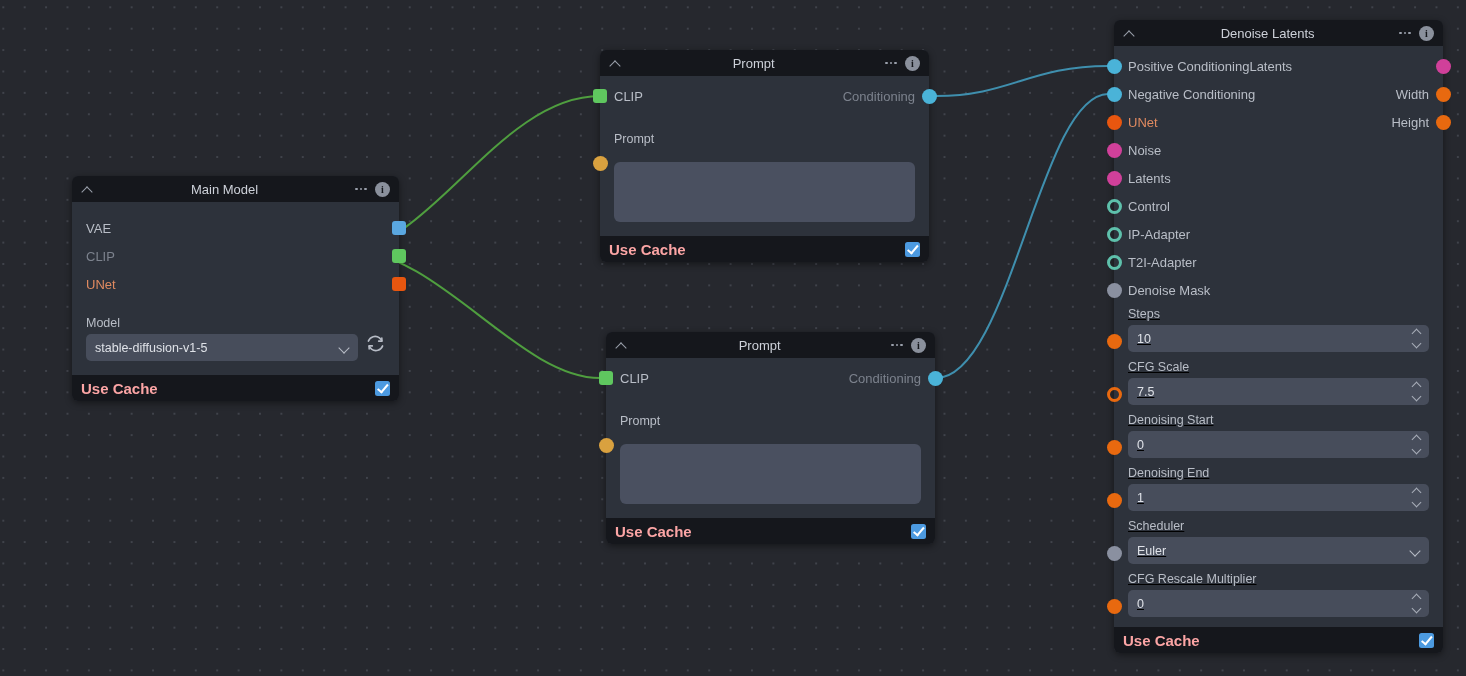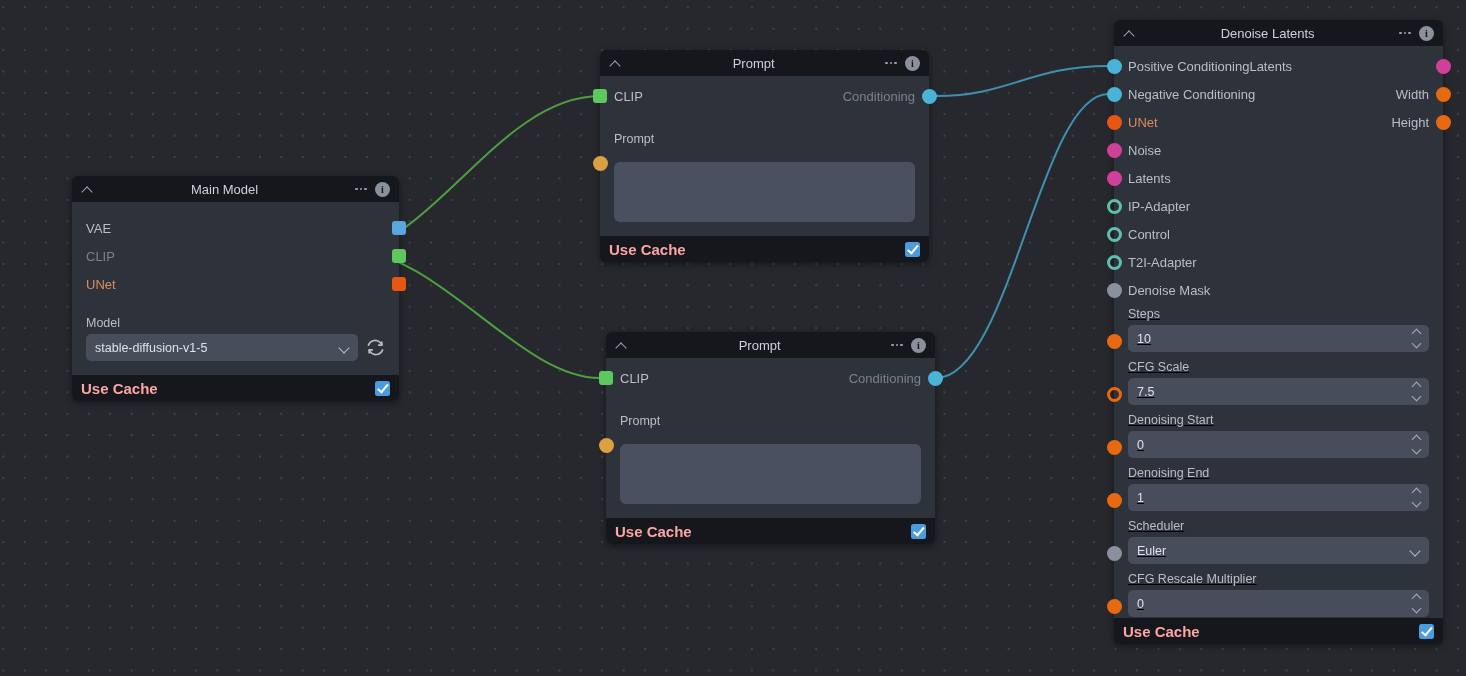--- a/index.html
+++ b/index.html
@@ -123,21 +123,21 @@
     width: 8px; height: 8px;
     border-right: 1.6px solid #b7bcc6; border-bottom: 1.6px solid #b7bcc6;
     transform: rotate(45deg);
   }
   .textarea {
     background: #4a5060; border-radius: 6px;
     height: 60px; margin: 0 14px;
   }
 
   
-  .model-row { display: flex; align-items: center; gap: 8px; padding: 0 14px; }
+  .model-row { display: flex; gap: 8px; padding: 0 14px; }
   .model-row .field { flex: 1; }
   .refresh {
     width: 19px; height: 19px; flex: none;
     position: relative;
   }
 </style>
 </head>
 <body>
 
 <div id="canvas">
@@ -321,25 +321,25 @@
       <div class="frow">
         <span class="port c15 left" style="background:#d0409a"></span>
         <span class="lbl">Noise</span>
       </div>
       <div class="frow">
         <span class="port c15 left" style="background:#d0409a"></span>
         <span class="lbl">Latents</span>
       </div>
       <div class="frow">
         <span class="port c15 left ring"></span>
+        <span class="lbl">Control</span>
+      </div>
+      <div class="frow">
+        <span class="port c15 left ring"></span>
         <span class="lbl">IP-Adapter</span>
-      </div>
-      <div class="frow">
-        <span class="port c15 left ring"></span>
-        <span class="lbl">Control</span>
       </div>
       <div class="frow">
         <span class="port c15 left ring"></span>
         <span class="lbl">T2I-Adapter</span>
       </div>
       <div class="frow">
         <span class="port c15 left" style="background:#8a90a0"></span>
         <span class="lbl">Denoise Mask</span>
       </div>
 
@@ -393,21 +393,21 @@
 
       <div class="widget">
         <span class="widget-label">Scheduler</span>
         <span class="port c15" style="background:#8a90a0; left:-7.5px; top:30px; margin-top:0;"></span>
         <div class="field">
           <span class="val">Euler</span>
           <span class="chev-dn"></span>
         </div>
       </div>
 
-      <div class="widget" style="padding-bottom:1px">
+      <div class="widget" style="padding-bottom:10px">
         <span class="widget-label">CFG Rescale Multiplier</span>
         <span class="port c15" style="background:#e8690f; left:-7.5px; top:30px; margin-top:0;"></span>
         <div class="field">
           <span class="val">0</span>
           <span class="stepper">
               <span class="up"></span>
               <span class="dn"></span>
             </span>
         </div>
       </div>

